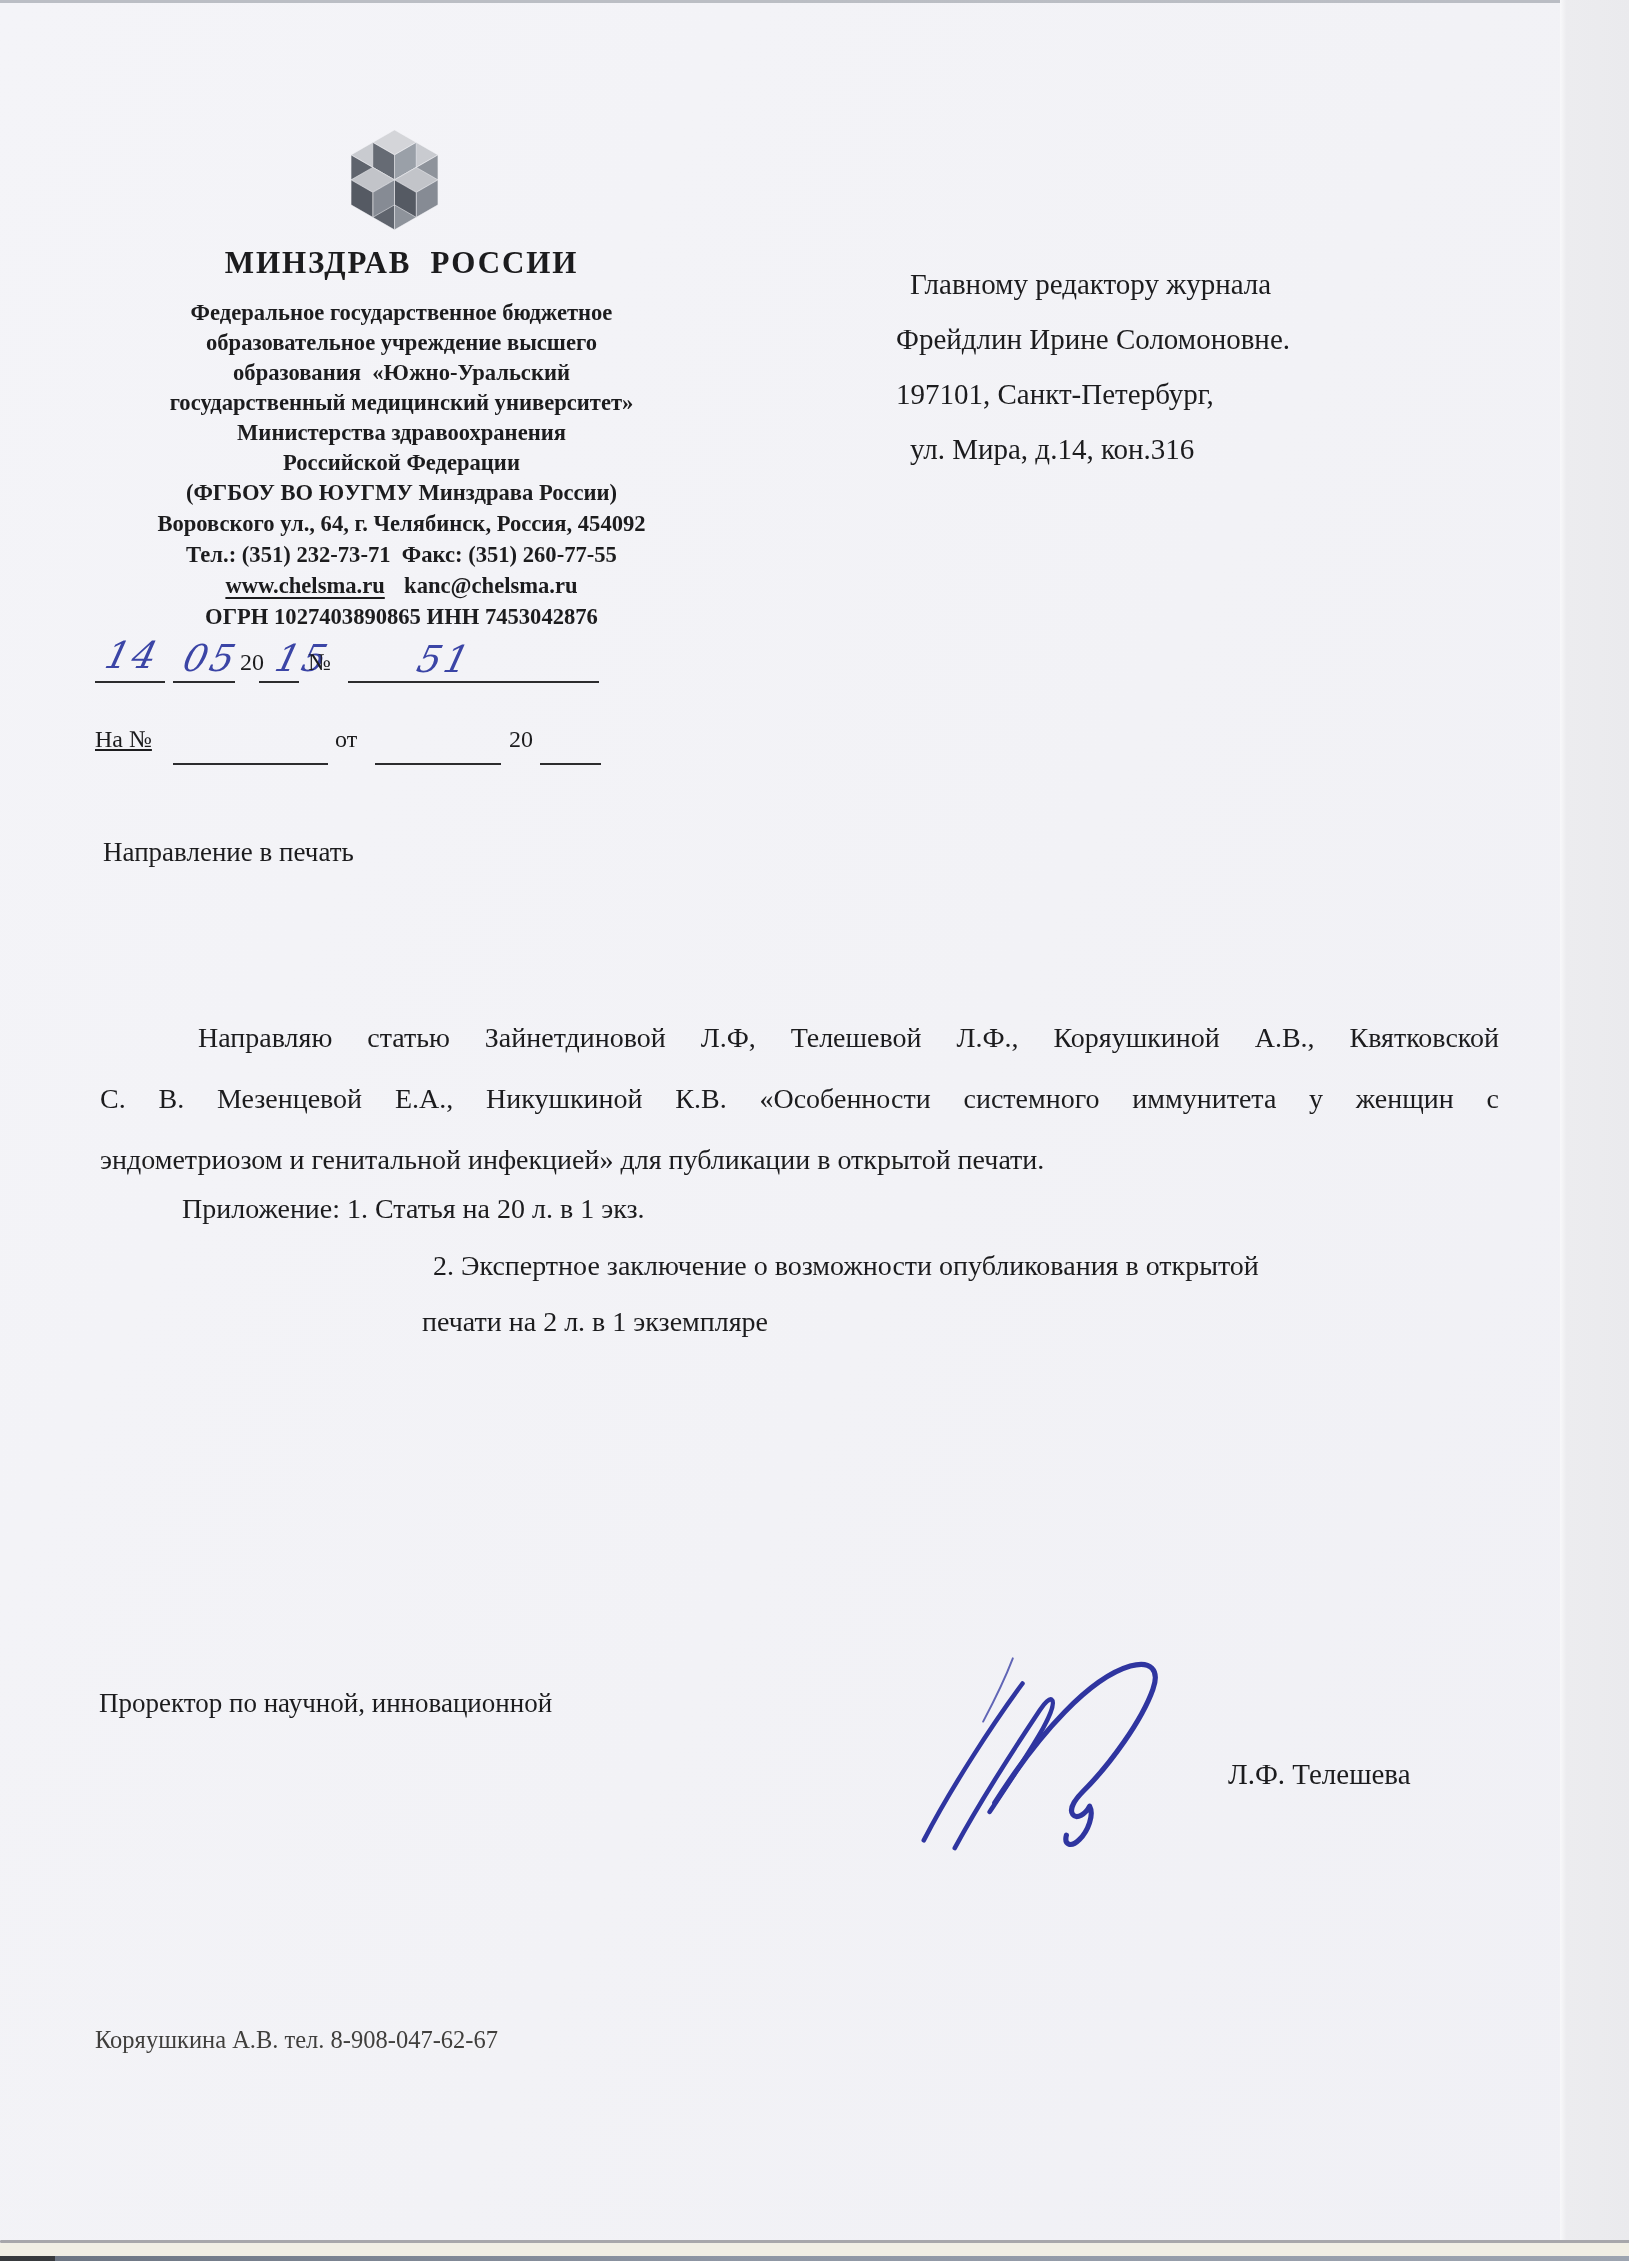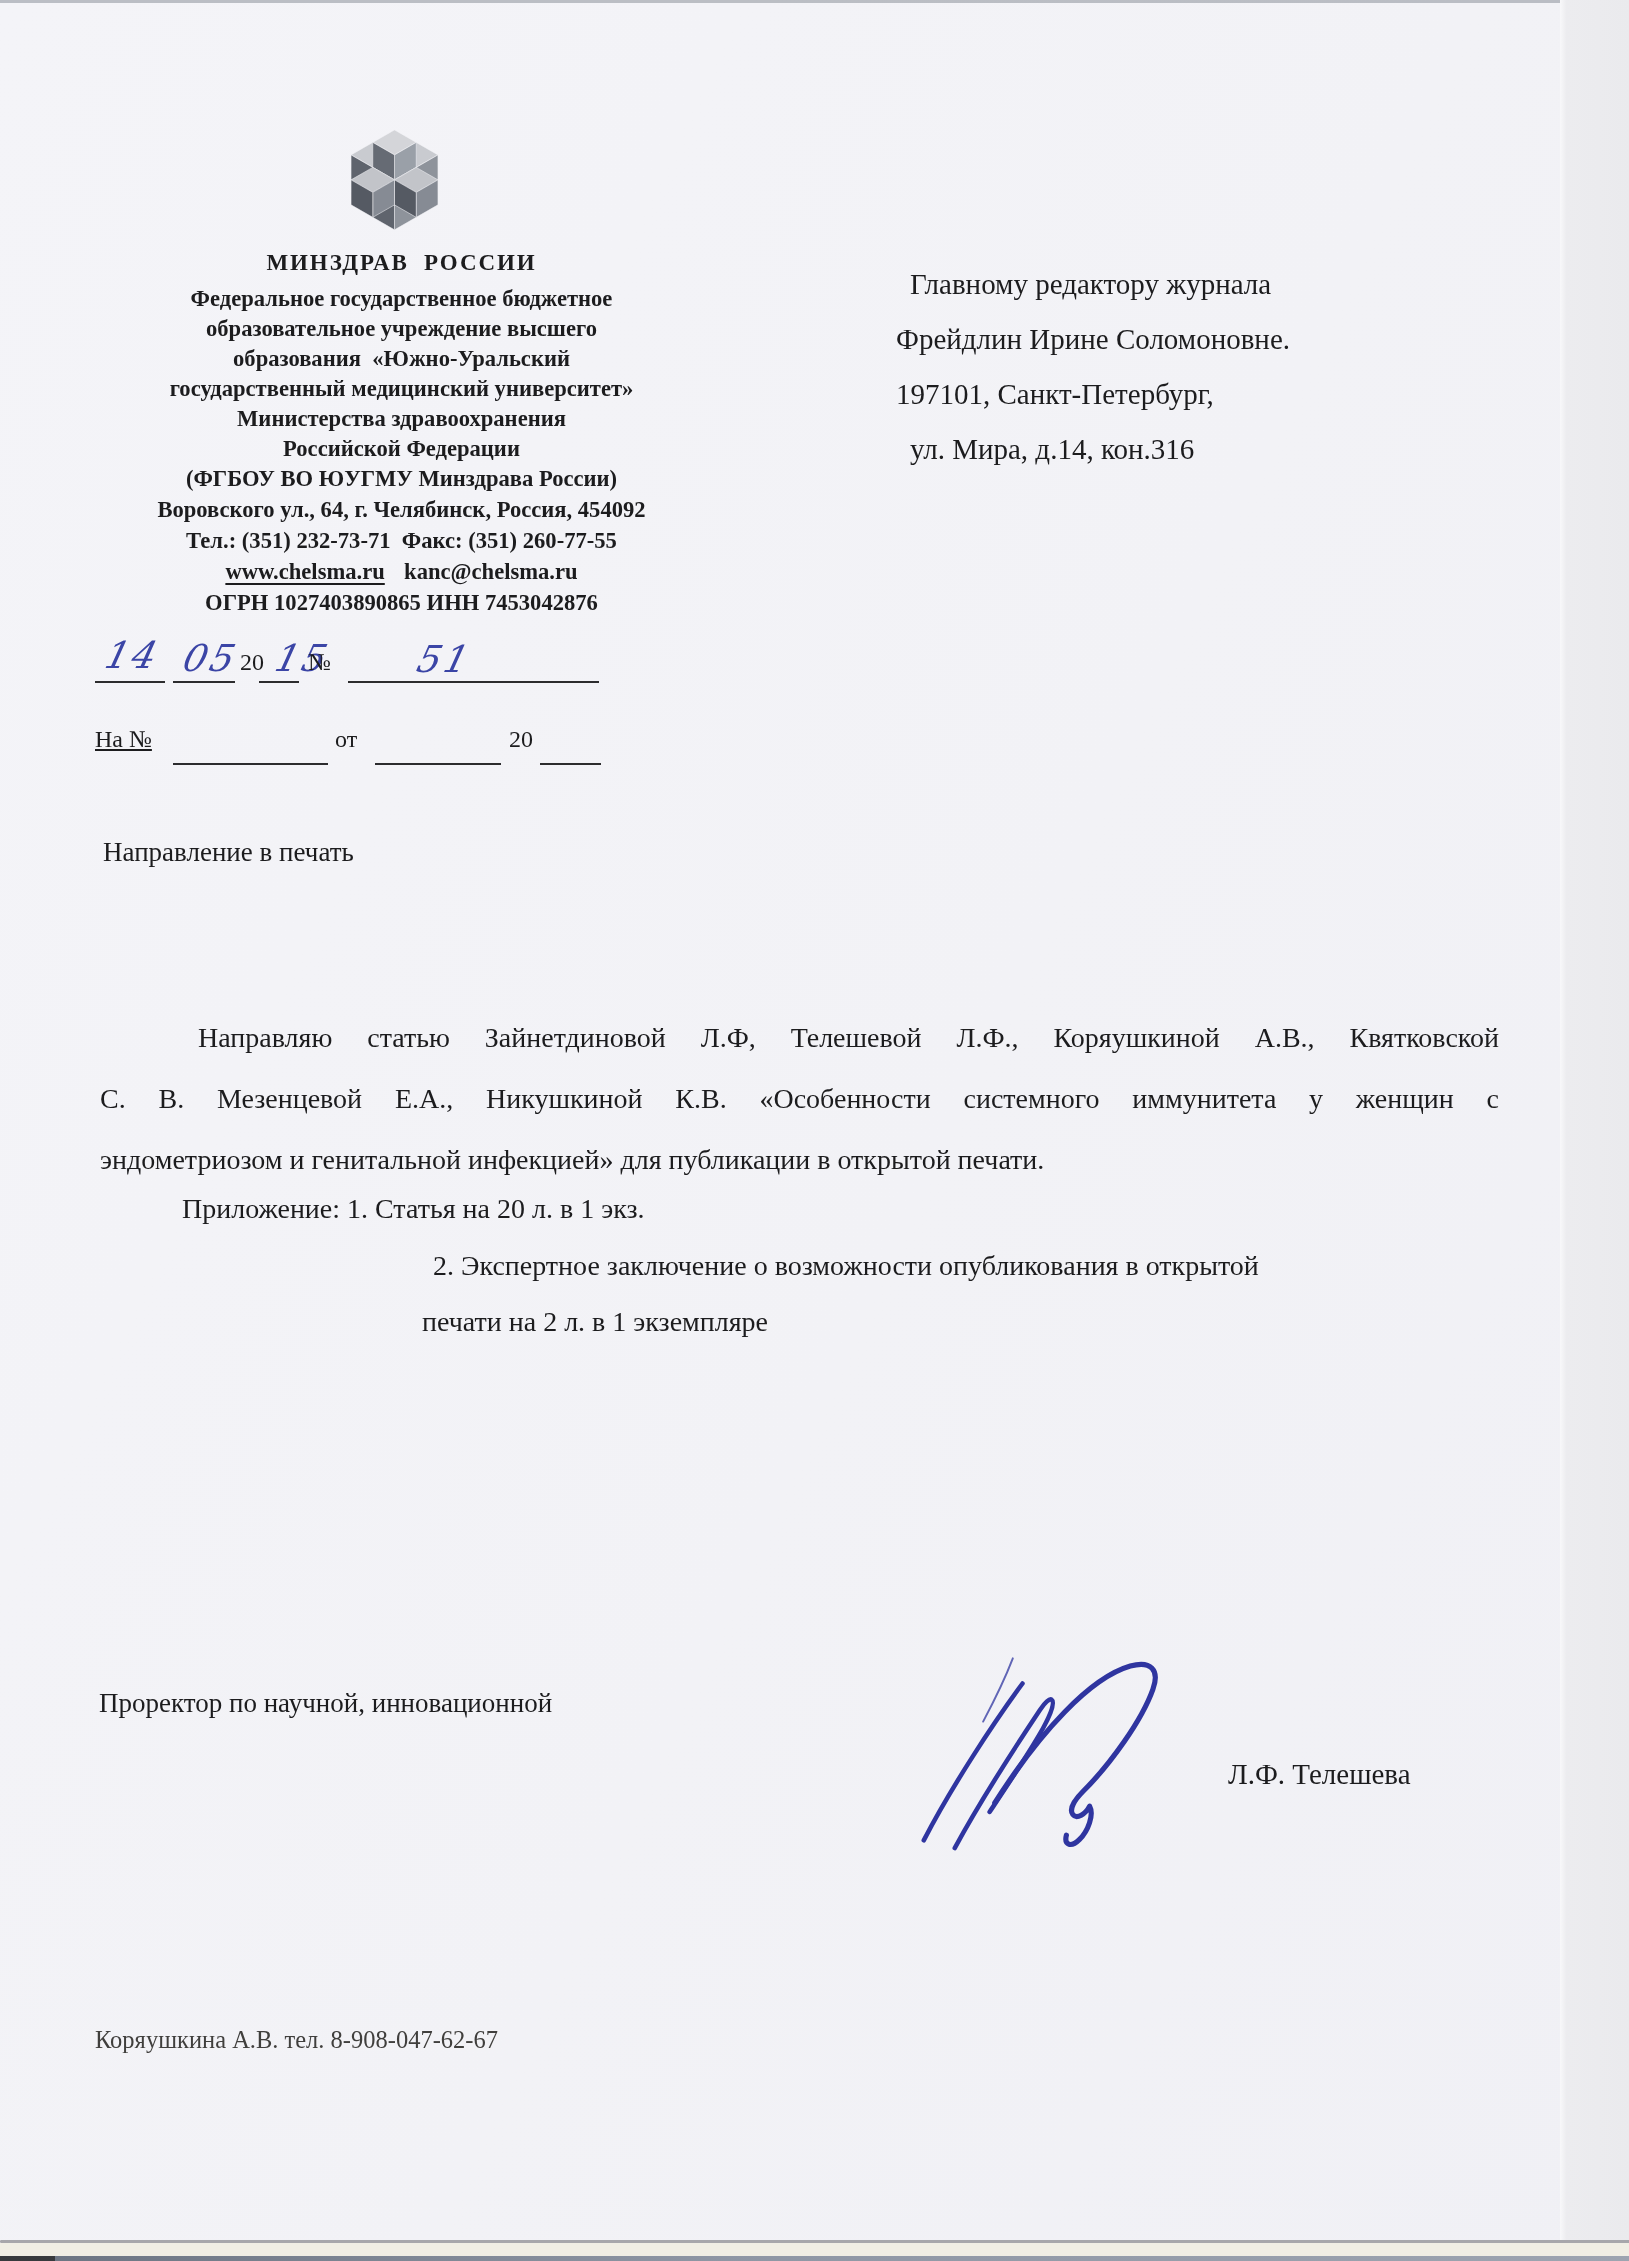--- a/index.html
+++ b/index.html
@@ -16,21 +16,21 @@
   
   .top-edge{left:0;top:0;width:1630px;height:2.6px;background:#8d929a;opacity:.55;}
   .right-band{left:1560px;top:0;width:70px;height:2261px;
     background:linear-gradient(to right,#f8f8fa 0,#ececef 6.4px,#eaeaed 100%);}
   .paper-bottom-line{left:0;top:2240px;width:1630px;height:2.6px;background:#a7a7ab;border-radius:1.3px;}
   .scan-bottom{left:0;top:2243px;width:1630px;height:18.7px;background:#f0eee4;}
   .scan-bottom-strip{left:0;top:2256px;width:1630px;height:5.2px;
     background:linear-gradient(to right,#171a20 0,#171a20 55px,#556072 55px,#7d8799 45%,#8e97a7 100%);opacity:.85;}
   
   .letterhead{left:97px;top:245px;width:609px;text-align:center;font-weight:bold;}
-  .ministry{font-size:23px;letter-spacing:1.9px;line-height:36px;margin-bottom:3px;font-family:Liberation Serif, serif;}
+  .ministry{font-size:31px;letter-spacing:1.9px;line-height:36px;margin-bottom:17px;font-family:Liberation Serif, serif;}
   .lh-line{font-size:22.6px;line-height:30px;}
   .lh-contact{font-size:22.6px;line-height:31px;}
   .weblink{text-decoration:underline;text-underline-offset:3.9px;text-decoration-thickness:1.9px;margin-right:19.3px;}
   
   .print-serif{font-size:24px;text-align:right;}
   .hand{font-family:"DejaVu Serif",serif;font-style:italic;color:#3b45a6;
         font-size:37px;letter-spacing:3.2px;transform:skewX(-14deg);}
   .rule{height:1.9px;background:#2c2c2e;}
   
   .addressee{left:896px;top:257px;width:477px;font-size:29px;line-height:55px;}

